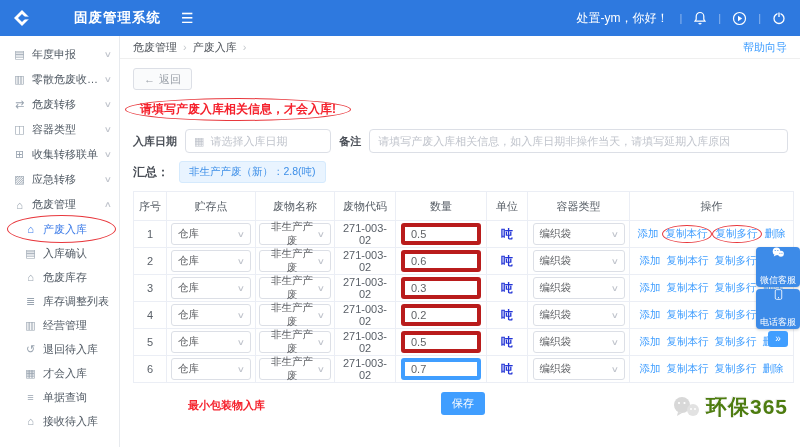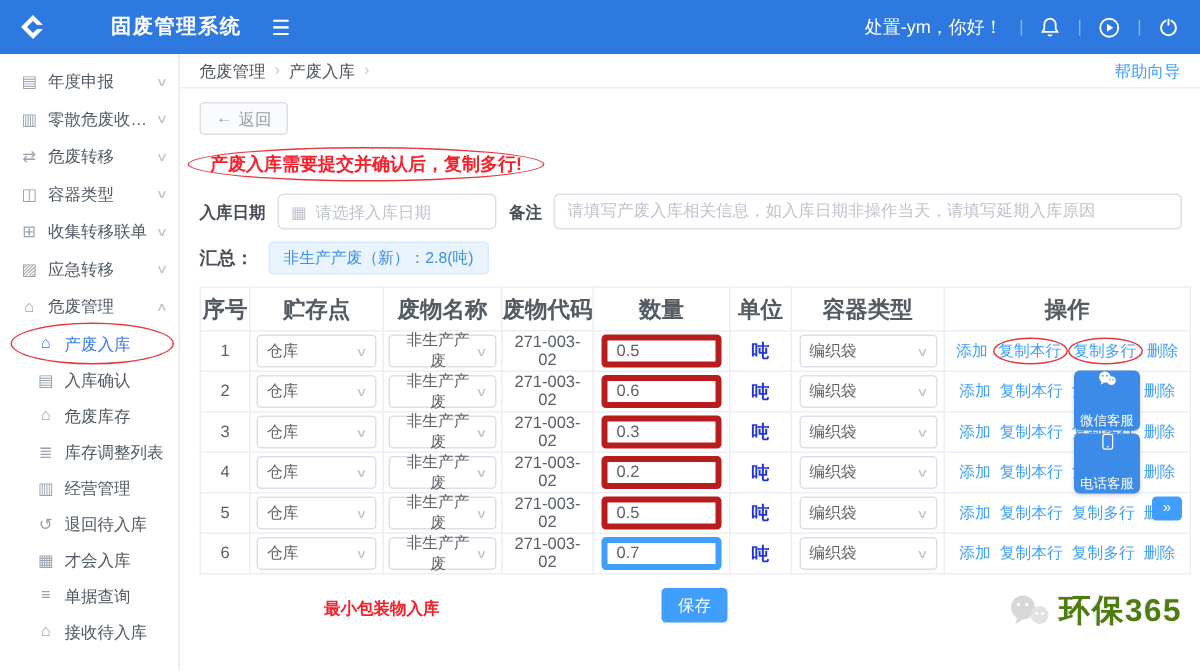--- a/index.html
+++ b/index.html
@@ -62,46 +62,46 @@
   .remark-input::placeholder { color:#c0c4cc; }
 
   .summary-row { margin-top:8px; display:flex; align-items:center; gap:10px; }
   .sum-label { font-size:12px; font-weight:bold; color:#4a4f57; }
   .sum-badge { background:#e9f4ff; border:1px solid #d5eafd; color:#3d8fe8;
     font-size:10.5px; padding:3px 9px; border-radius:3px; }
 
   
   table.grid { margin-top:8px; width:660px; border-collapse:collapse; table-layout:fixed; }
   .grid th, .grid td { border:1px solid #ebeef5; text-align:center; }
-  .grid th { height:29px; font-size:15px; font-weight:bold; color:#545b63; background:#fff; }
+  .grid th { height:29px; font-size:11px; font-weight:normal; color:#545b63; background:#fff; }
   .grid td { height:26px; font-size:11px; color:#5a6068; padding:1px 2px; }
   .sel { height:22px; border:1px solid #dcdfe6; border-radius:3px; background:#fff;
     display:flex; align-items:center; justify-content:space-between;
     padding:0 6px; font-size:10.5px; color:#606266; margin:0 auto; cursor:pointer; }
   .sel .sel-chev { color:#c0c4cc; font-size:8px; transform:scaleX(1.4); }
   .qty-input { width:80px; height:22px; border:4px solid #b91c1c; border-radius:3px;
     padding:0 6px; font-size:11px; color:#606266; font-family:inherit; outline:none; }
   .qty-input.focused { border-color:#409eff; }
   .unit-txt { color:#2335d6; font-weight:bold; font-size:12px; }
   .act-cell { display:flex; align-items:center; justify-content:center; gap:6px; }
   .act-link { color:#409eff; font-size:10.5px; cursor:pointer; white-space:nowrap; }
   .act-link.circled { border:1.5px solid #e8383d; border-radius:50%; padding:1px 3px; margin:-2px -3px; }
 
   .save-row { width:660px; text-align:center; margin-top:9px; }
   .save-btn { width:44px; height:23px; background:#409eff; border:none; border-radius:3px;
     color:#fff; font-size:11px; cursor:pointer; font-family:inherit; }
 
-  .footnote { position:absolute; left:96px; top:362px; color:#f5222d; font-size:11px; font-weight:bold; }
+  .footnote { position:absolute; left:68px; top:362px; color:#f5222d; font-size:11px; font-weight:bold; }
 
   .watermark { position:absolute; right:12px; top:357px; display:flex; align-items:center; gap:5px;
     color:#4d7c0f; font-size:21px; font-weight:bold; letter-spacing:1px;
     text-shadow:1px 1px 0 #fff, -1px -1px 0 #eee; }
 
   
-  .float-btn { position:absolute; left:716px; width:44px; height:40px; background:#3d8be8;
+  .float-btn { position:absolute; left:756px; width:44px; height:40px; background:#3d8be8;
     border-radius:4px; color:#fff; display:flex; flex-direction:column; align-items:center;
     justify-content:center; gap:16px; font-size:9px; z-index:40; cursor:pointer;
     box-shadow:0 1px 3px rgba(0,0,0,.2); }
   .float-wechat { top:247px; }
   .float-phone { top:289px; }
   .float-collapse { position:absolute; left:768px; top:331px; width:20px; height:16px;
     background:#409eff; border-radius:3px; color:#fff; font-size:10px; line-height:15px;
     text-align:center; z-index:40; cursor:pointer; }
 </style>
 </head>
@@ -231,21 +231,21 @@
   </div>
 
   <div class="content">
 
     <button class="back-btn">
       <span>←</span>
       <span>返回</span>
     </button>
 
     <div>
-      <span class="warning">产废入库需要提交并确认后，复制多行!</span>
+      <span class="warning">请填写产废入库相关信息，才会入库!</span>
     </div>
 
     <div class="form-row">
       <span class="fr-label">入库日期</span>
       <div class="date-box">
         <span class="cal-icon">▦</span>
         <span class="date-ph">请选择入库日期</span>
       </div>
       <span class="fr-label">备注</span>
       <input class="remark-input" type="text" placeholder="请填写产废入库相关信息，如入库日期非操作当天，请填写延期入库原因" style="">

